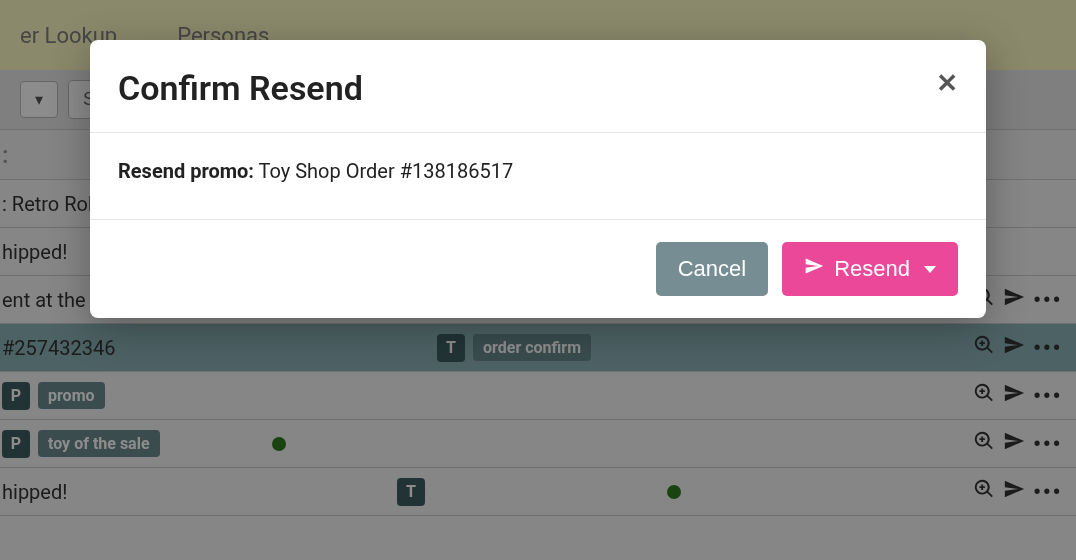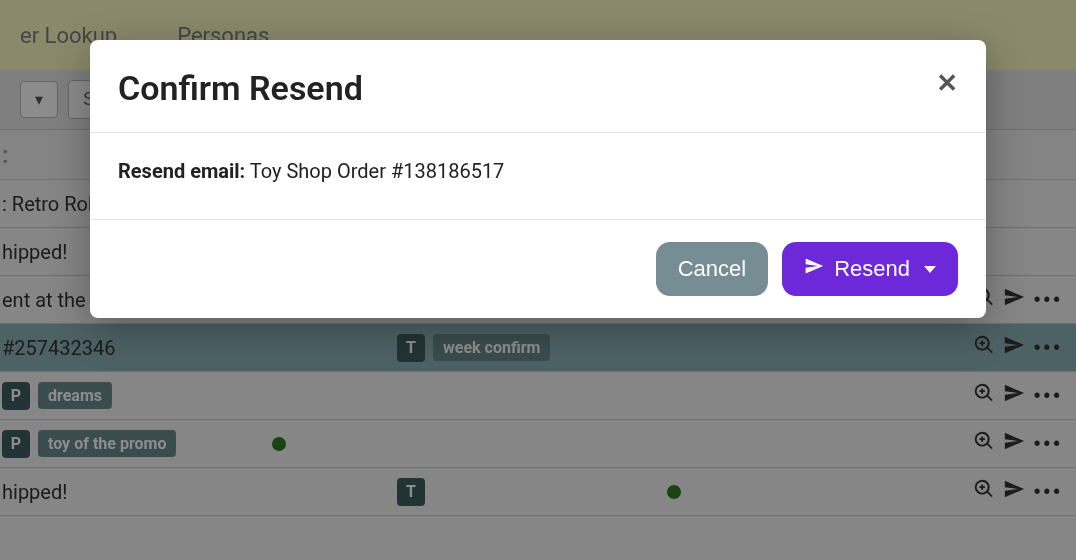--- a/index.html
+++ b/index.html
@@ -63,21 +63,21 @@
     .row {
       display: flex;
       align-items: center;
       height: 48px;
       border-bottom: 1px solid #ccc;
       background: #f5f5f5;
       padding: 0 0 0 2px;
       font-size: 20px;
       color: #333;
     }
-    .row.highlighted { background: #8db3b8; }
+    .row.highlighted { background: #8db3b8; gap: 40px; }
     .row-subject {
       flex: 0 0 395px;
       white-space: nowrap;
       overflow: hidden;
     }
     .row-tags {
       flex: 0 0 270px;
       display: flex;
       align-items: center;
       gap: 8px;
@@ -167,31 +167,31 @@
     }
     .modal-body .lbl { font-weight: 700; }
     .modal-footer {
       padding: 22px 28px;
       display: flex;
       justify-content: flex-end;
       gap: 14px;
     }
     .btn {
       border: none;
-      border-radius: 14px;
+      border-radius: 5px;
       padding: 14px 22px;
       font-size: 22px;
       cursor: pointer;
       display: flex;
       align-items: center;
       gap: 10px;
       color: #fff;
     }
     .btn-cancel { background: #778d94; }
-    .btn-resend { background: #6d28d9; }
+    .btn-resend { background: #ec4899; }
     .btn-resend svg { width: 20px; height: 20px; }
     .caret-down {
       margin-left: 4px;
       width: 0; height: 0;
       border-left: 6px solid transparent;
       border-right: 6px solid transparent;
       border-top: 7px solid #fff;
     }
   </style>
 </head>
@@ -238,53 +238,53 @@
       <span><svg viewBox="0 0 24 24" fill="currentColor">
             <path d="M2 21l21-9L2 3v7l15 2-15 2v7z"></path>
           </svg></span>
       <span class="more-dots">•••</span>
     </div>
   </div>
   <div class="row highlighted">
     <div class="row-subject">#257432346</div>
     <div class="row-tags">
       <span class="type-badge">T</span>
-      <span class="tag-pill">week confirm</span>
+      <span class="tag-pill">order confirm</span>
     </div>
     <div class="row-status"></div>
     <div class="row-actions">
       <span><svg viewBox="0 0 24 24" fill="currentColor">
             <path d="M10 2a8 8 0 105.3 14l5 5 1.4-1.4-5-5A8 8 0 0010 2zm0 2a6 6 0 110 12 6 6 0 010-12zm-1 3v2H7v2h2v2h2v-2h2V9h-2V7H9z"></path>
           </svg></span>
       <span><svg viewBox="0 0 24 24" fill="currentColor">
             <path d="M2 21l21-9L2 3v7l15 2-15 2v7z"></path>
           </svg></span>
       <span class="more-dots">•••</span>
     </div>
   </div>
   <div class="row">
     <div class="row-tags">
       <span class="type-badge">P</span>
-      <span class="tag-pill">dreams</span>
+      <span class="tag-pill">promo</span>
     </div>
     <div class="row-status"></div>
     <div class="row-actions">
       <span><svg viewBox="0 0 24 24" fill="currentColor">
             <path d="M10 2a8 8 0 105.3 14l5 5 1.4-1.4-5-5A8 8 0 0010 2zm0 2a6 6 0 110 12 6 6 0 010-12zm-1 3v2H7v2h2v2h2v-2h2V9h-2V7H9z"></path>
           </svg></span>
       <span><svg viewBox="0 0 24 24" fill="currentColor">
             <path d="M2 21l21-9L2 3v7l15 2-15 2v7z"></path>
           </svg></span>
       <span class="more-dots">•••</span>
     </div>
   </div>
   <div class="row">
     <div class="row-tags">
       <span class="type-badge">P</span>
-      <span class="tag-pill">toy of the promo</span>
+      <span class="tag-pill">toy of the sale</span>
     </div>
     <div class="row-status">
         <span class="green-dot"></span>
       </div>
     <div class="row-actions">
       <span><svg viewBox="0 0 24 24" fill="currentColor">
             <path d="M10 2a8 8 0 105.3 14l5 5 1.4-1.4-5-5A8 8 0 0010 2zm0 2a6 6 0 110 12 6 6 0 010-12zm-1 3v2H7v2h2v2h2v-2h2V9h-2V7H9z"></path>
           </svg></span>
       <span><svg viewBox="0 0 24 24" fill="currentColor">
             <path d="M2 21l21-9L2 3v7l15 2-15 2v7z"></path>
@@ -312,21 +312,21 @@
   </div>
 </div>
 
 <div class="overlay">
   <div class="modal">
     <div class="modal-header">
       <div class="modal-title">Confirm Resend</div>
       <div class="modal-close">✕</div>
     </div>
     <div class="modal-body">
-      <span class="lbl">Resend email:</span>
+      <span class="lbl">Resend promo:</span>
       <span>Toy Shop Order #138186517</span>
     </div>
     <div class="modal-footer">
       <button class="btn btn-cancel">Cancel</button>
       <button class="btn btn-resend">
         <span>
           <svg viewBox="0 0 24 24" fill="currentColor">
               <path d="M2 21l21-9L2 3v7l15 2-15 2v7z"></path>
             </svg>
         </span>

